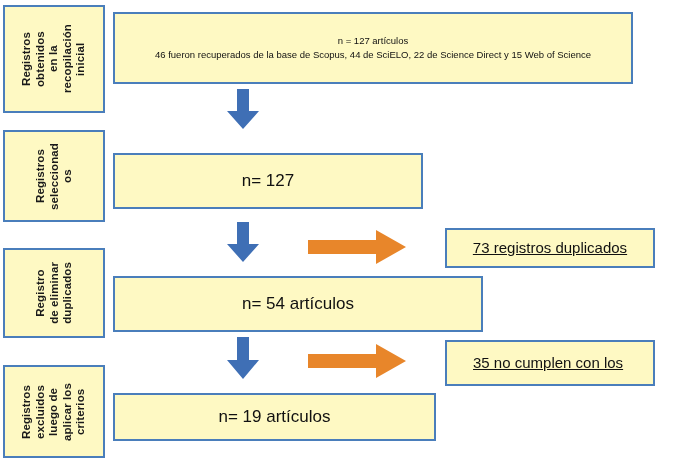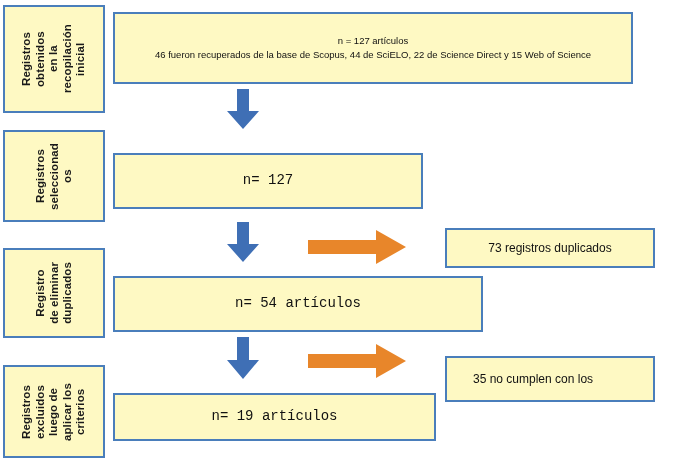--- a/index.html
+++ b/index.html
@@ -44,39 +44,38 @@
   }
 
   
   .main-label {
     font-size: 15px;
     color: #111111;
     text-align: center;
     line-height: 1.25;
   }
   .main-label.big {
-    font-size: 14px;
-    font-family: Liberation Mono, monospace;
+    font-size: 17px;
   }
   .main-label.small {
     font-size: 9.5px;
     line-height: 1.45;
     padding: 0 10px;
   }
 
   
   .side-label {
-    font-size: 12px;
+    font-size: 15px;
     color: #111111;
     line-height: 1.5;
+    text-decoration: underline;
   }
   .box.left-align {
     justify-content: flex-start;
     padding-left: 26px;
-    margin-top: 16px;
   }
 
   
   .arrow {
     position: absolute;
   }
   .arrow svg {
     display: block;
     width: 100%;
     height: 100%;

